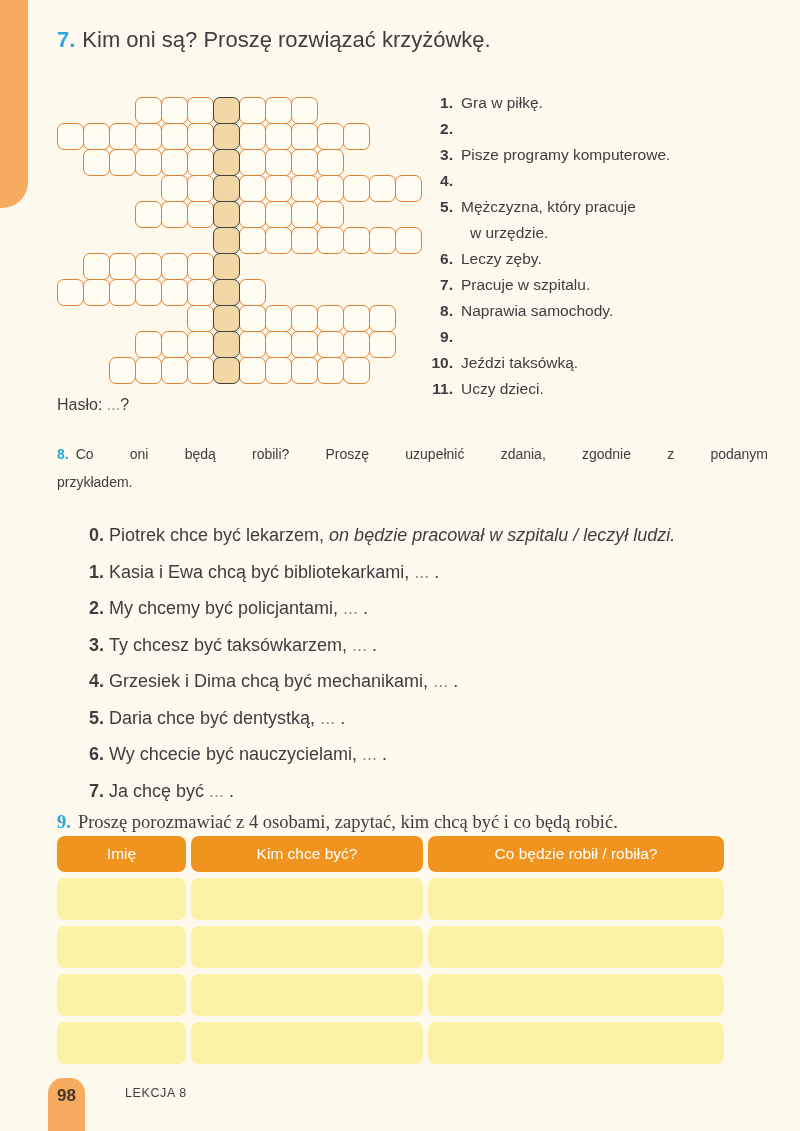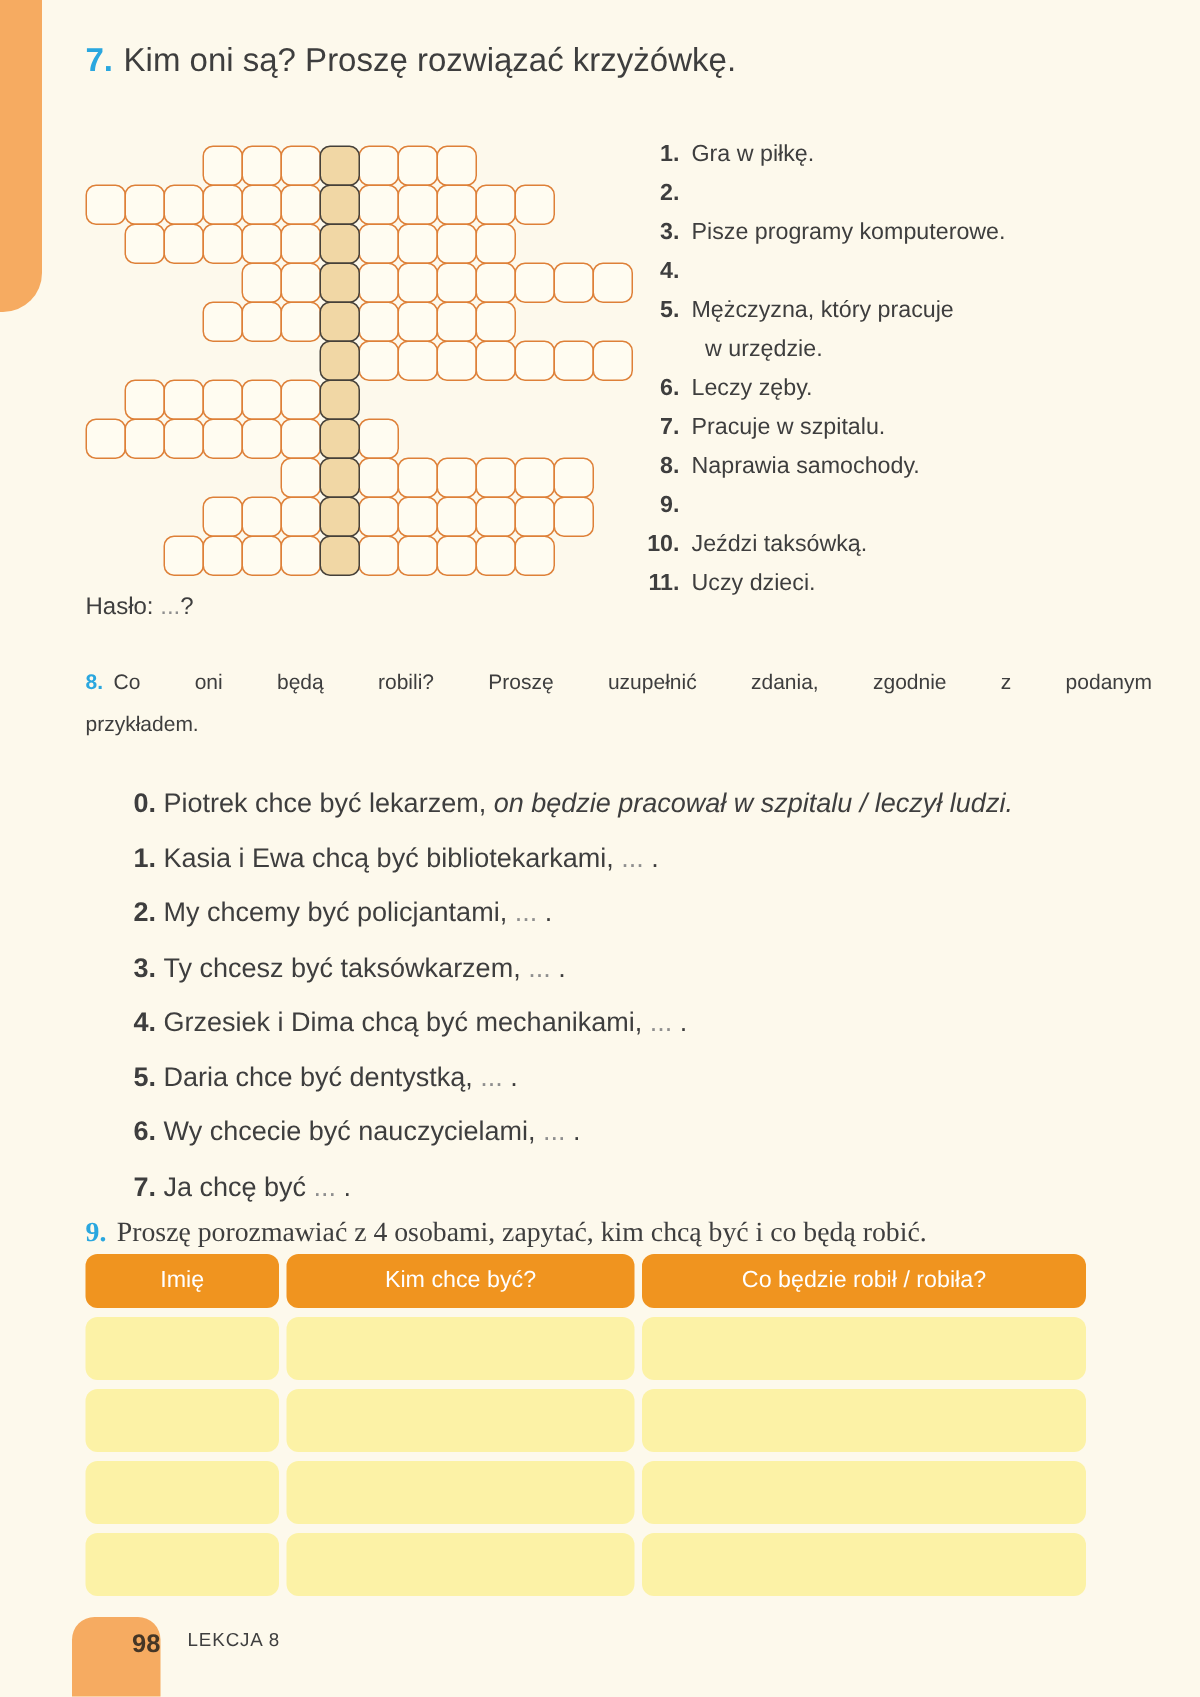--- a/index.html
+++ b/index.html
@@ -39,21 +39,21 @@
   
   .ex9-title{left:57px;top:810px;font-size:18.5px;line-height:24px;width:715px;font-family:Liberation Serif, serif;}
   .survey{left:57px;top:836px;width:667px;}
   .trow{display:flex;margin-bottom:6px;}
   .tcell{box-sizing:border-box;margin-right:5px;border-radius:8px;}
   .tcell:last-child{margin-right:0;}
   .c1{width:129px;} .c2{width:232px;} .c3{width:296px;}
   .th{height:36px;background:#f0941f;color:#ffffff;font-size:15.5px;line-height:36px;text-align:center;}
   .td{height:42px;background:#fcf2a6;}
   
-  .badge{left:48px;top:1078px;width:59px;height:53px;background:#f6ab61;border-radius:15px 15px 0 0;text-align:right;}
+  .badge{left:48px;top:1078px;width:37px;height:53px;background:#f6ab61;border-radius:15px 15px 0 0;text-align:center;}
   .badge-num{font-size:17px;font-weight:bold;color:#453626;line-height:1;margin-top:9px;display:inline-block;}
   .lesson{left:125px;top:1086px;font-size:12.5px;letter-spacing:0.6px;color:#3f3f3f;}
 </style>
 </head>
 <body>
 
 <div class="abs sidebar"></div>
 
 <div class="abs ex7-title">
   <span class="ex-num">7.</span><span>Kim oni są? Proszę rozwiązać krzyżówkę.</span>

